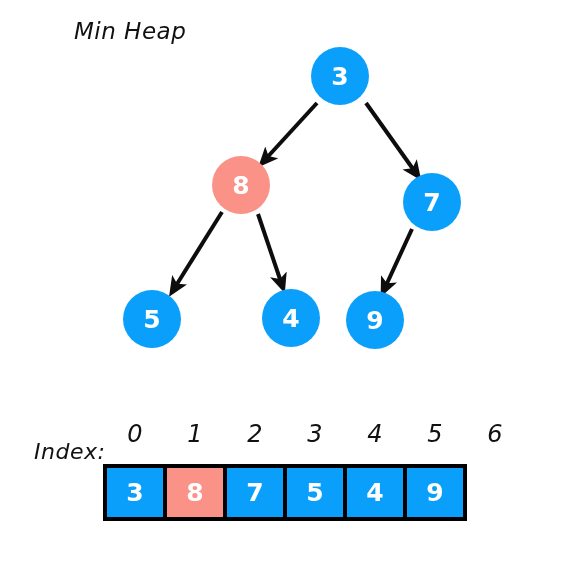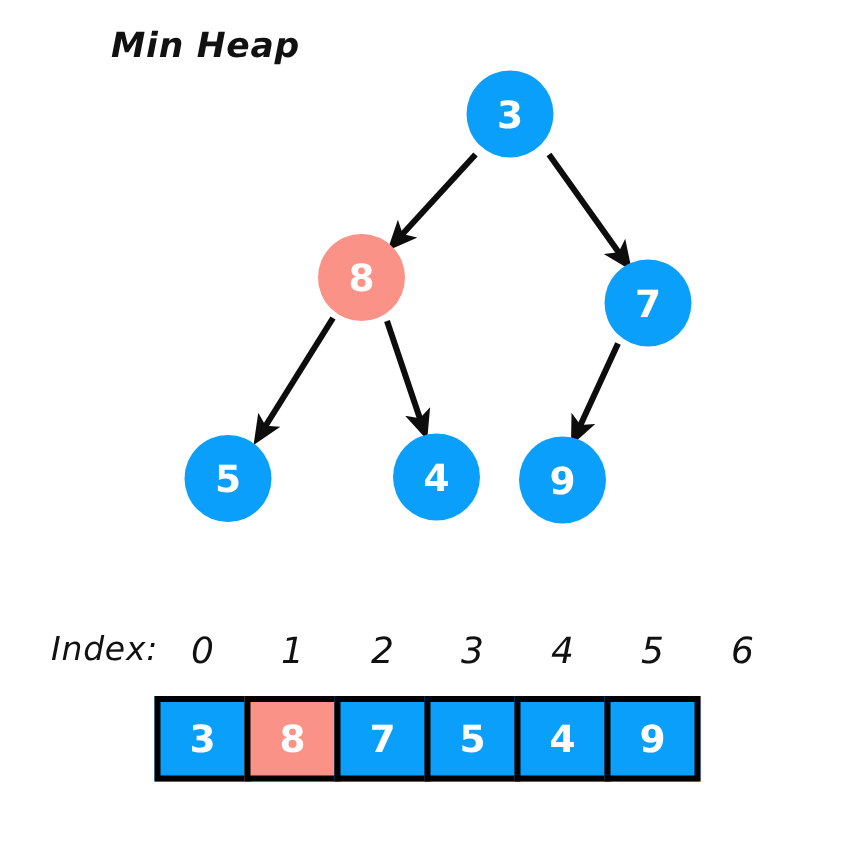--- a/index.html
+++ b/index.html
@@ -22,25 +22,25 @@
     font-family: "DejaVu Sans", sans-serif;
     font-style: italic;
     color: #111111;
     white-space: nowrap;
     letter-spacing: 0.5px;
   }
   #title {
     left: 74px;
     top: 18px;
     font-size: 23px;
-    font-weight: 700;
+    font-weight: 400;
   }
   #index-label {
     left: 34px;
-    top: 421px;
+    top: 439px;
     font-size: 22px;
   }
   .index-num {
     position: absolute;
     top: 420px;
     width: 40px;
     text-align: center;
     font-family: "DejaVu Sans", sans-serif;
     font-style: italic;
     font-size: 24px;

